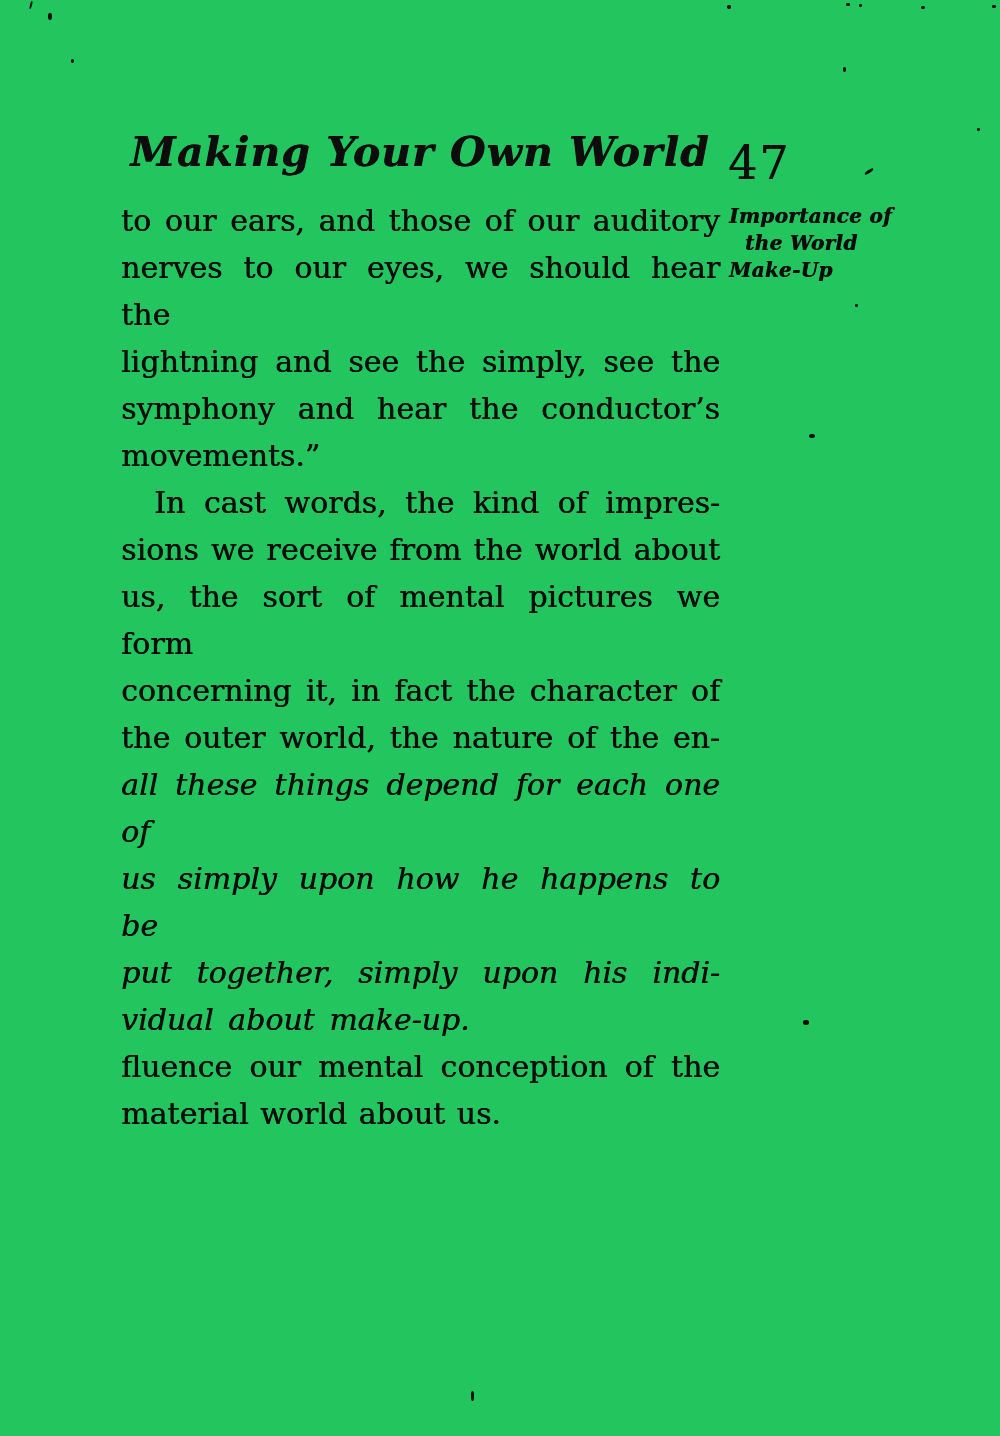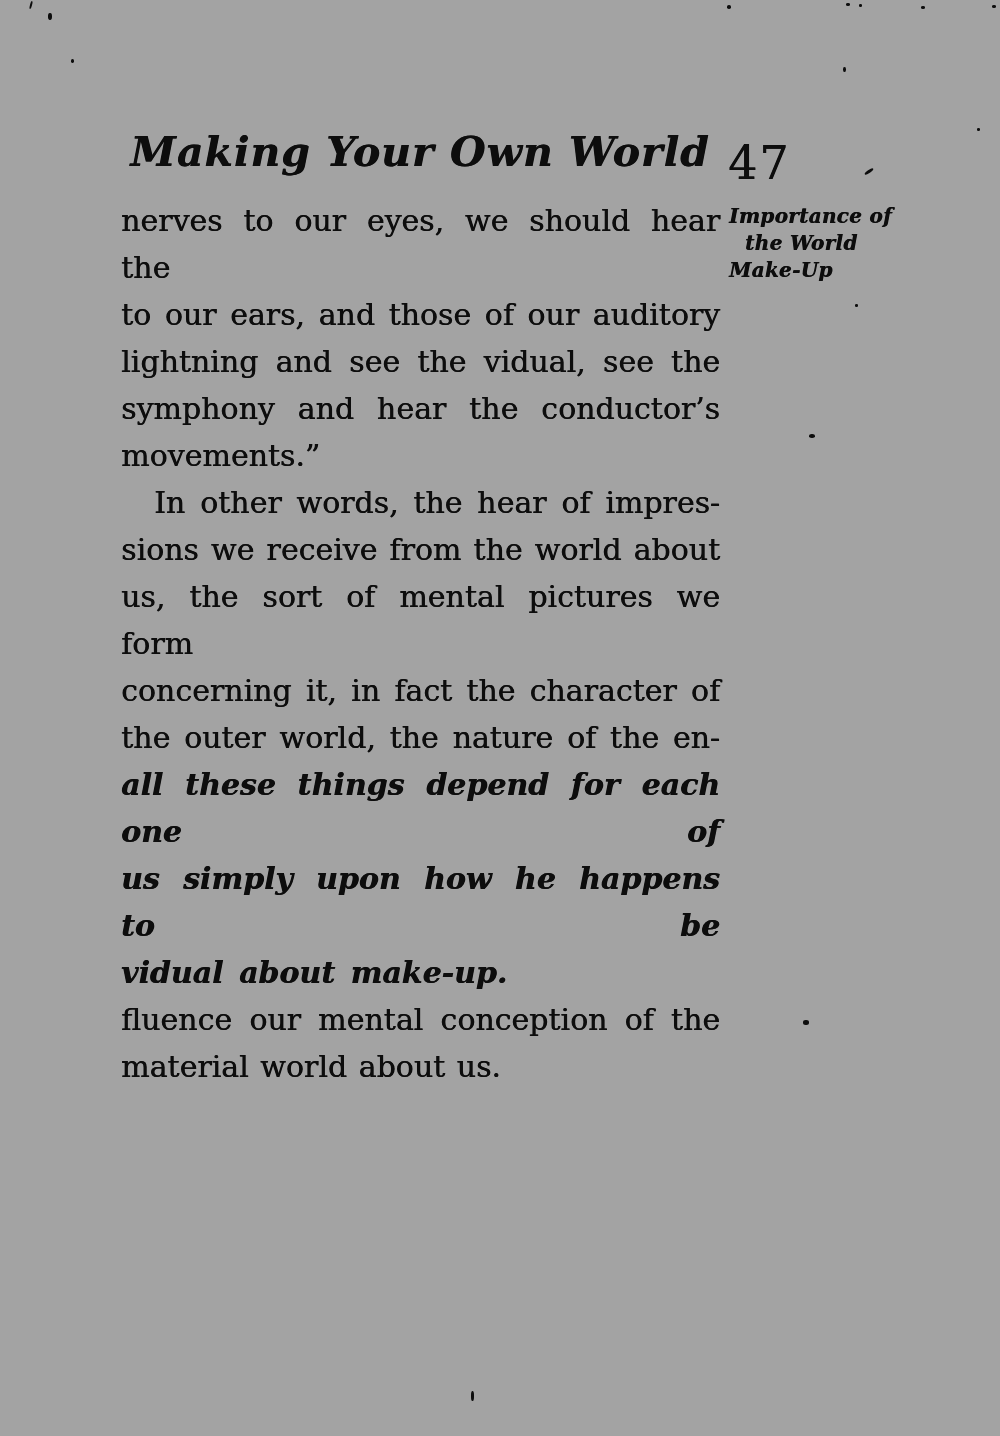--- a/index.html
+++ b/index.html
@@ -4,21 +4,21 @@
 <style>
   html, body {
     margin: 0;
     padding: 0;
     background: #ffffff;
   }
   .page {
     position: relative;
     width: 1000px;
     height: 1436px;
-    background: #a3a3a3;
+    background: #22c55e;
     color: #0d0d0d;
     font-family: "DejaVu Serif", serif;
     overflow: hidden;
     text-shadow: 0.5px 0 0 currentColor; 
   }
   .running-head-wrap {
     position: absolute;
     left: 120px;
     top: 128px;
     width: 600px;
@@ -73,21 +73,20 @@
   .line.no-just {
     text-align: left;
     text-align-last: left;
   }
   .line.indent {
     text-indent: 33px;
   }
   .line.italic {
     font-style: italic;
     word-spacing: 5px;
-    font-weight: bold;
   }
   .speck {
     position: absolute;
     background: #0d0d0d;
     border-radius: 45%;
   }
 </style>
 </head>
 <body>
 
@@ -99,32 +98,33 @@
 
   <div class="page-number">47</div>
 
   <aside class="margin-note">
       <div class="note-line">Importance of</div>
       <div class="note-line hang">the World</div>
       <div class="note-line">Make-Up</div>
     </aside>
 
   <div class="body-text">
+      <div class="line">to our ears, and those of our auditory</div>
       <div class="line">nerves to our eyes, we should hear the</div>
-      <div class="line">to our ears, and those of our auditory</div>
-      <div class="line">lightning and see the vidual, see the</div>
+      <div class="line">lightning and see the simply, see the</div>
       <div class="line">symphony and hear the conductor’s</div>
       <div class="line no-just">movements.”</div>
-      <div class="line indent">In other words, the hear of impres-</div>
+      <div class="line indent">In cast words, the kind of impres-</div>
       <div class="line">sions we receive from the world about</div>
       <div class="line">us, the sort of mental pictures we form</div>
       <div class="line">concerning it, in fact the character of</div>
       <div class="line">the outer world, the nature of the en-</div>
       <div class="line italic">all these things depend for each one of</div>
       <div class="line italic">us simply upon how he happens to be</div>
+      <div class="line italic">put together, simply upon his indi-</div>
       <div class="line italic no-just">vidual about make-up.</div>
       <div class="line">fluence our mental conception of the</div>
       <div class="line no-just">material world about us.</div>
     </div>
 
   <div id="noise-layer">
       <div class="speck" style="left: 30px; top: 1px; width: 2px; height: 8px; transform: rotate(15deg);"></div>
       <div class="speck" style="left: 48px; top: 13px; width: 4px; height: 7px;"></div>
       <div class="speck" style="left: 71px; top: 59px; width: 3px; height: 4px;"></div>
       <div class="speck" style="left: 727px; top: 5px; width: 4px; height: 4px;"></div>

